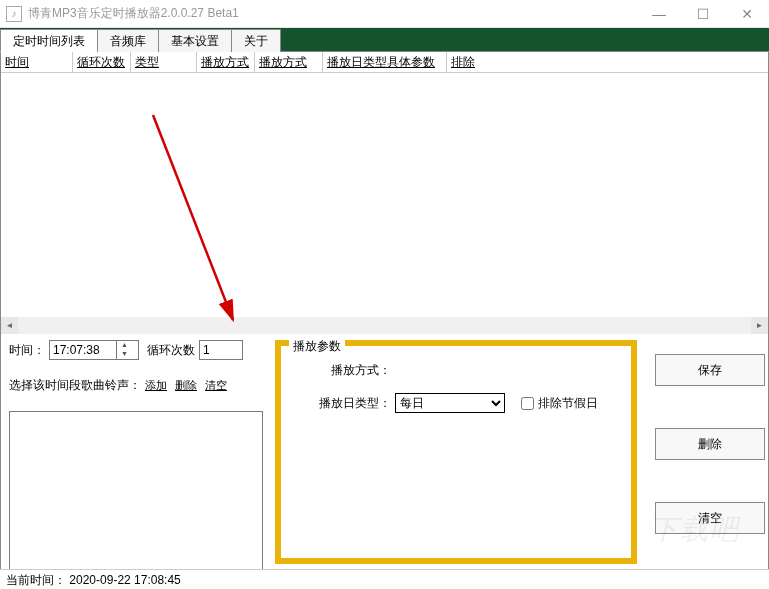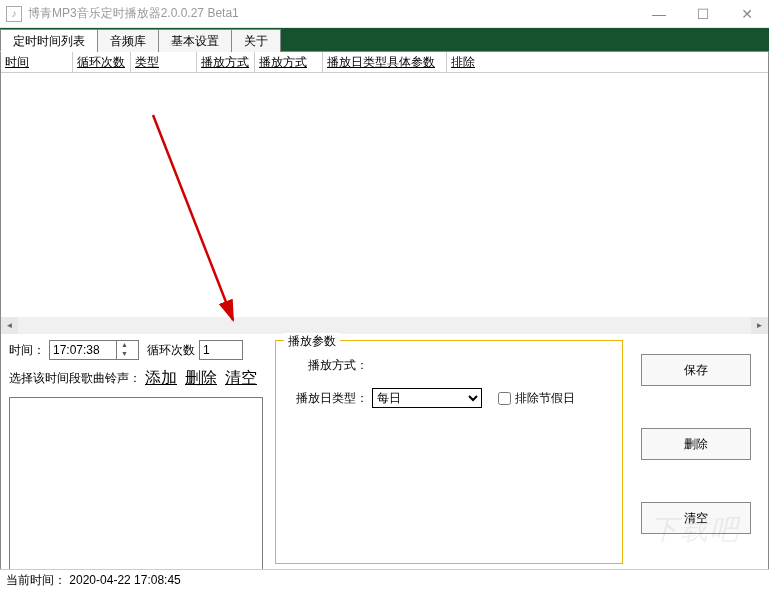--- a/index.html
+++ b/index.html
@@ -120,34 +120,34 @@
   border: 1px solid #7a7a7a;
   height: 20px;
   width: 90px;
 }
 .timebox input { border: none; width: 66px; padding: 1px 3px; font-size: 12px; outline: none; }
 .timebox .spin { width: 16px; display: flex; flex-direction: column; border-left: 1px solid #7a7a7a; }
 .timebox .spin div { height: 9px; font-size: 7px; text-align: center; line-height: 8px; cursor: pointer; color: #555; }
 .numbox { border: 1px solid #7a7a7a; width: 44px; height: 20px; padding: 1px 3px; font-size: 12px; }
 .linkbtn {
   text-decoration: underline;
-  margin: 2px 4px;
+  margin: 12px 4px;
   cursor: pointer;
-  font-size: 16px;
+  font-size: 11px;
 }
 .songlist {
   border: 1px solid #7a7a7a;
   width: 254px;
   height: 180px;
   background: #fff;
 }
 .fieldset {
-  border: 1px solid #eab308;
+  border: 6px solid #eab308;
   margin: 6px 4px 4px 4px;
-  padding: 10px 10px;
+  padding: 10px 28px;
   width: 348px;
   height: 224px;
   position: relative;
 }
 .fieldset .legend {
   position: absolute;
   top: -8px;
   left: 8px;
   background: #fff;
   padding: 0 4px;
@@ -287,21 +287,21 @@
       <button>删除</button>
       <button>清空</button>
     </div>
   </div>
 
   <div class="watermark">下载吧</div>
 </div>
 
 <div class="statusbar">
   <span>当前时间：</span>
-  <span>2020-04-22 17:08:45</span>
+  <span>2020-09-22 17:08:45</span>
 </div>
 
 <svg class="arrow-annot" width="120" height="240">
   <defs>
     <marker id="ah" markerWidth="10" markerHeight="10" refX="8" refY="3" orient="auto">
       <path d="M0,0 L0,6 L9,3 z" fill="#d00000"></path>
     </marker>
   </defs>
   <line x1="5" y1="5" x2="85" y2="210" stroke="#d00000" stroke-width="2.5" marker-end="url(#ah)"></line>
 </svg>

